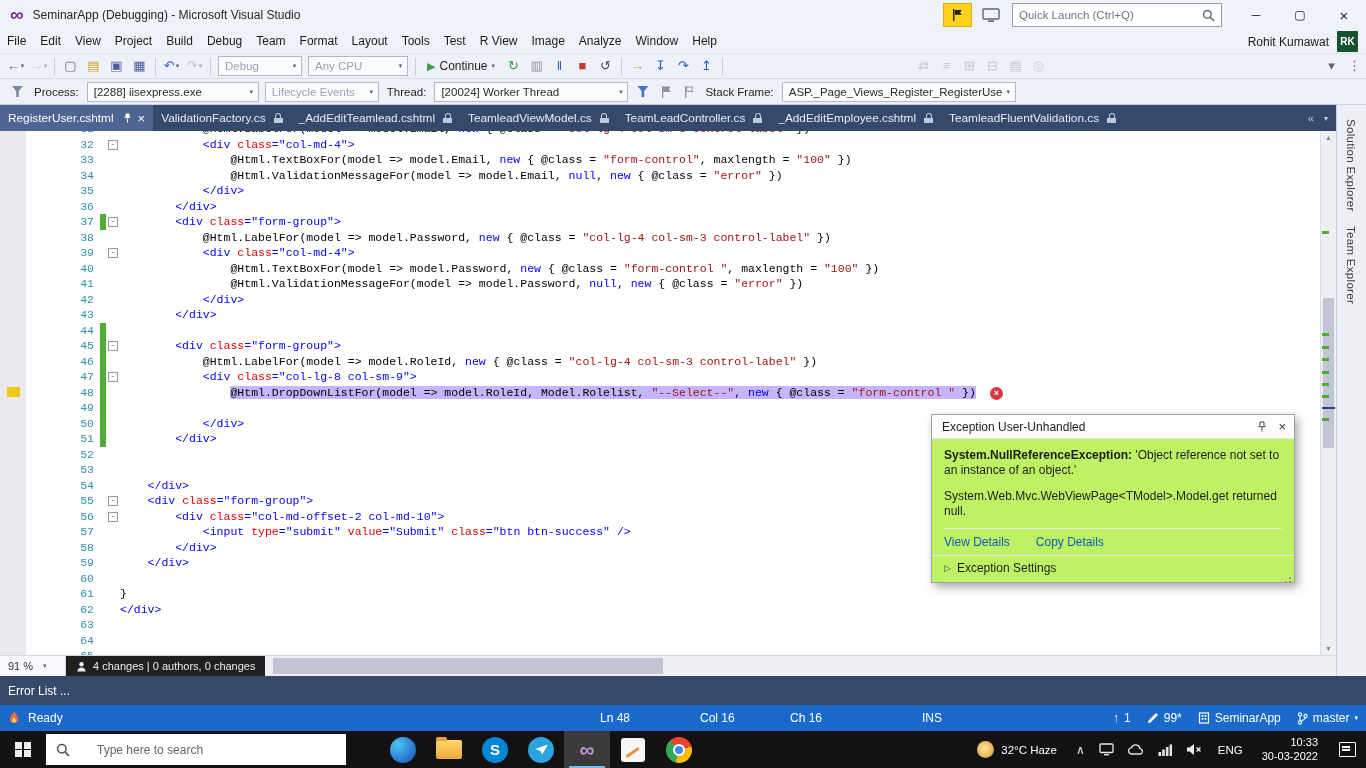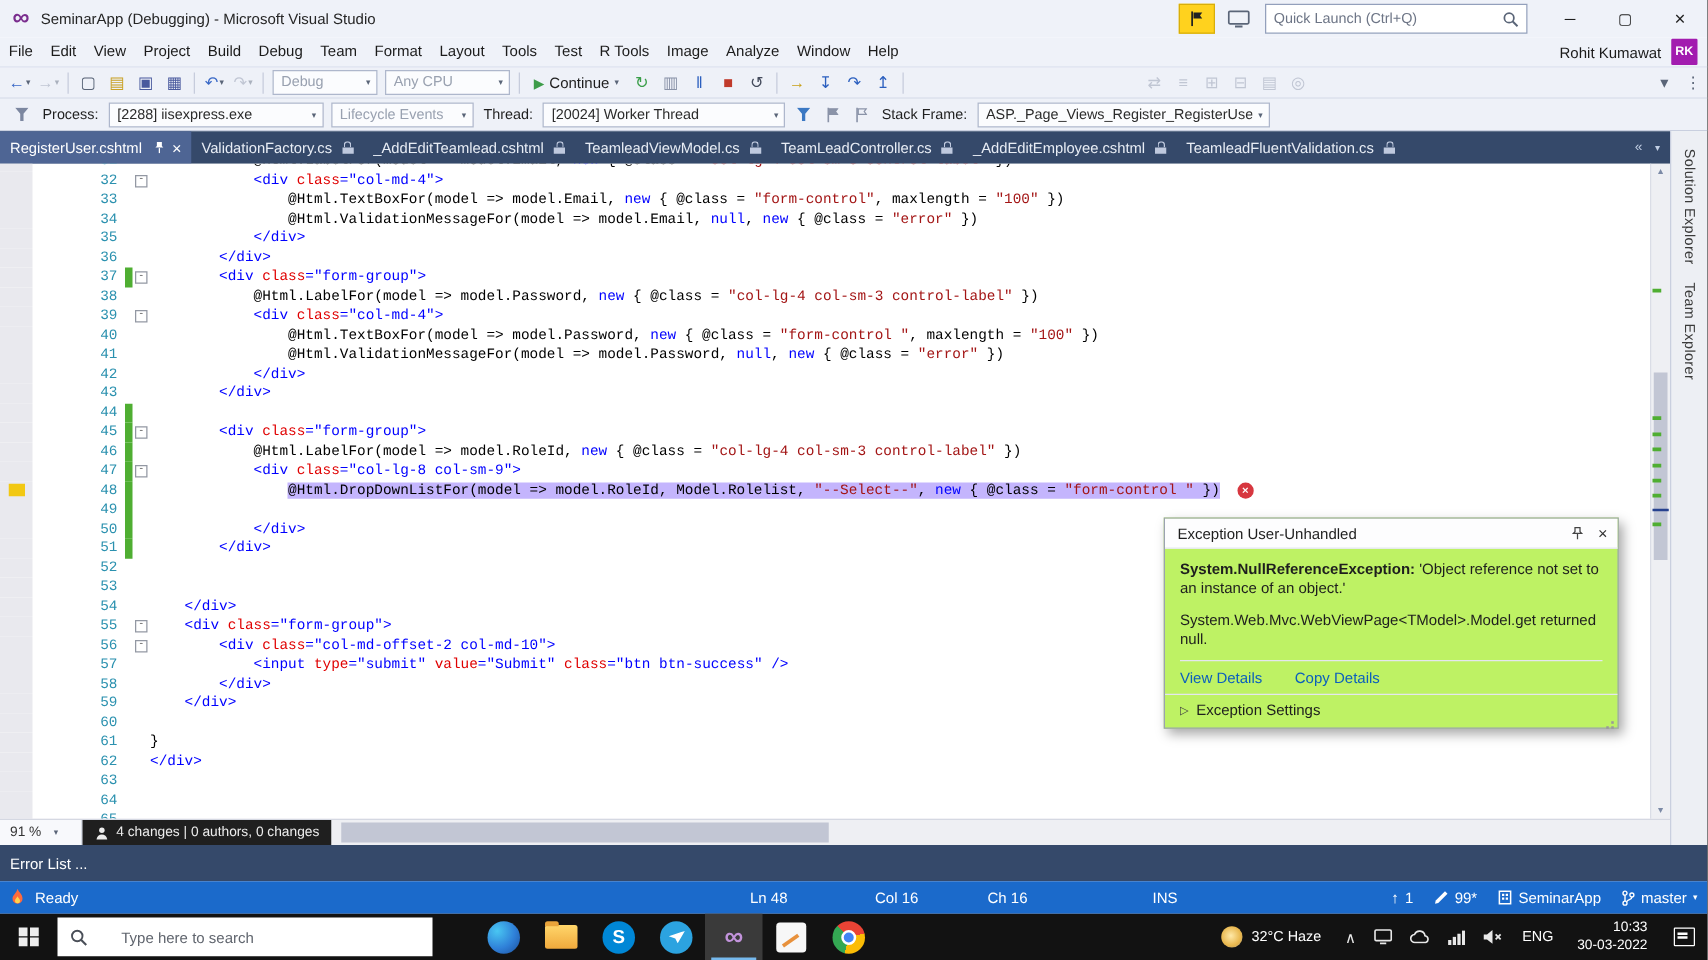--- a/index.html
+++ b/index.html
@@ -12,21 +12,21 @@
   .tb-right{margin-left:auto;display:flex;align-items:center;height:100%;}
   .notif-btn{width:27px;height:22px;background:#FFD21E;border:1px solid #D8AE0A;display:flex;align-items:center;justify-content:center;margin-right:7px;}
   .fb-btn{width:24px;height:20px;margin-right:9px;display:flex;align-items:center;justify-content:center;}
   .quick-launch{width:196px;height:22px;background:#fff;border:1px solid #93A0BC;display:flex;align-items:center;padding:0 6px;margin-right:12px;}
   .ql-text{color:#6D7586;font-size:11.5px;flex:1;}
   .win-btn{width:44px;height:30px;display:flex;align-items:center;justify-content:center;font-size:12px;color:#1e1e1e;}
   
   .menubar{position:absolute;left:0;top:30px;width:100%;height:23px;background:#EFF2F9;display:flex;align-items:center;}
   .menu-item{padding:0 7px;font-size:12px;color:#1b1b1b;line-height:23px;white-space:nowrap;}
   .user-name{margin-left:auto;font-size:12px;color:#1b1b1b;}
-  .rk-badge{width:21px;height:21px;background:#a21caf;color:#fff;font-weight:bold;font-size:10px;display:flex;align-items:center;justify-content:center;margin:0 8px;border-radius:1px;}
+  .rk-badge{width:21px;height:21px;background:#14532d;color:#fff;font-weight:bold;font-size:10px;display:flex;align-items:center;justify-content:center;margin:0 8px;border-radius:1px;}
   
   .toolbar{position:absolute;left:0;top:53px;width:100%;height:26px;background:#EEF1F8;border-top:1px solid #DDE2EF;border-bottom:1px solid #D4DAE8;display:flex;align-items:center;padding-left:4px;box-sizing:border-box;}
   .debugbar{position:absolute;left:0;top:79px;width:100%;height:26px;background:#EEF1F8;border-bottom:1px solid #C9CFDF;display:flex;align-items:center;padding-left:6px;box-sizing:border-box;}
   .tbtn{height:22px;min-width:21px;display:flex;align-items:center;justify-content:center;margin:0 1px;}
   .tbtn .glyph{font-size:13px;line-height:22px;}
   .tbtn .caret{font-size:7px;color:#5A6578;margin-left:1px;}
   .tbtn.disabled{opacity:.45;}
   .tsep{width:1px;height:17px;background:#C6CCDC;margin:0 4px;}
   .tgap{height:1px;}
   .tflex{margin-left:auto;}
@@ -180,21 +180,21 @@
         <div class="menu-item">Edit</div>
         <div class="menu-item">View</div>
         <div class="menu-item">Project</div>
         <div class="menu-item">Build</div>
         <div class="menu-item">Debug</div>
         <div class="menu-item">Team</div>
         <div class="menu-item">Format</div>
         <div class="menu-item">Layout</div>
         <div class="menu-item">Tools</div>
         <div class="menu-item">Test</div>
-        <div class="menu-item">R Tools</div>
+        <div class="menu-item">R View</div>
         <div class="menu-item">Image</div>
         <div class="menu-item">Analyze</div>
         <div class="menu-item">Window</div>
         <div class="menu-item">Help</div>
       </div>
     <span class="user-name">Rohit Kumawat</span>
     <span class="rk-badge">RK</span>
   </div>
 
   <div class="toolbar">

